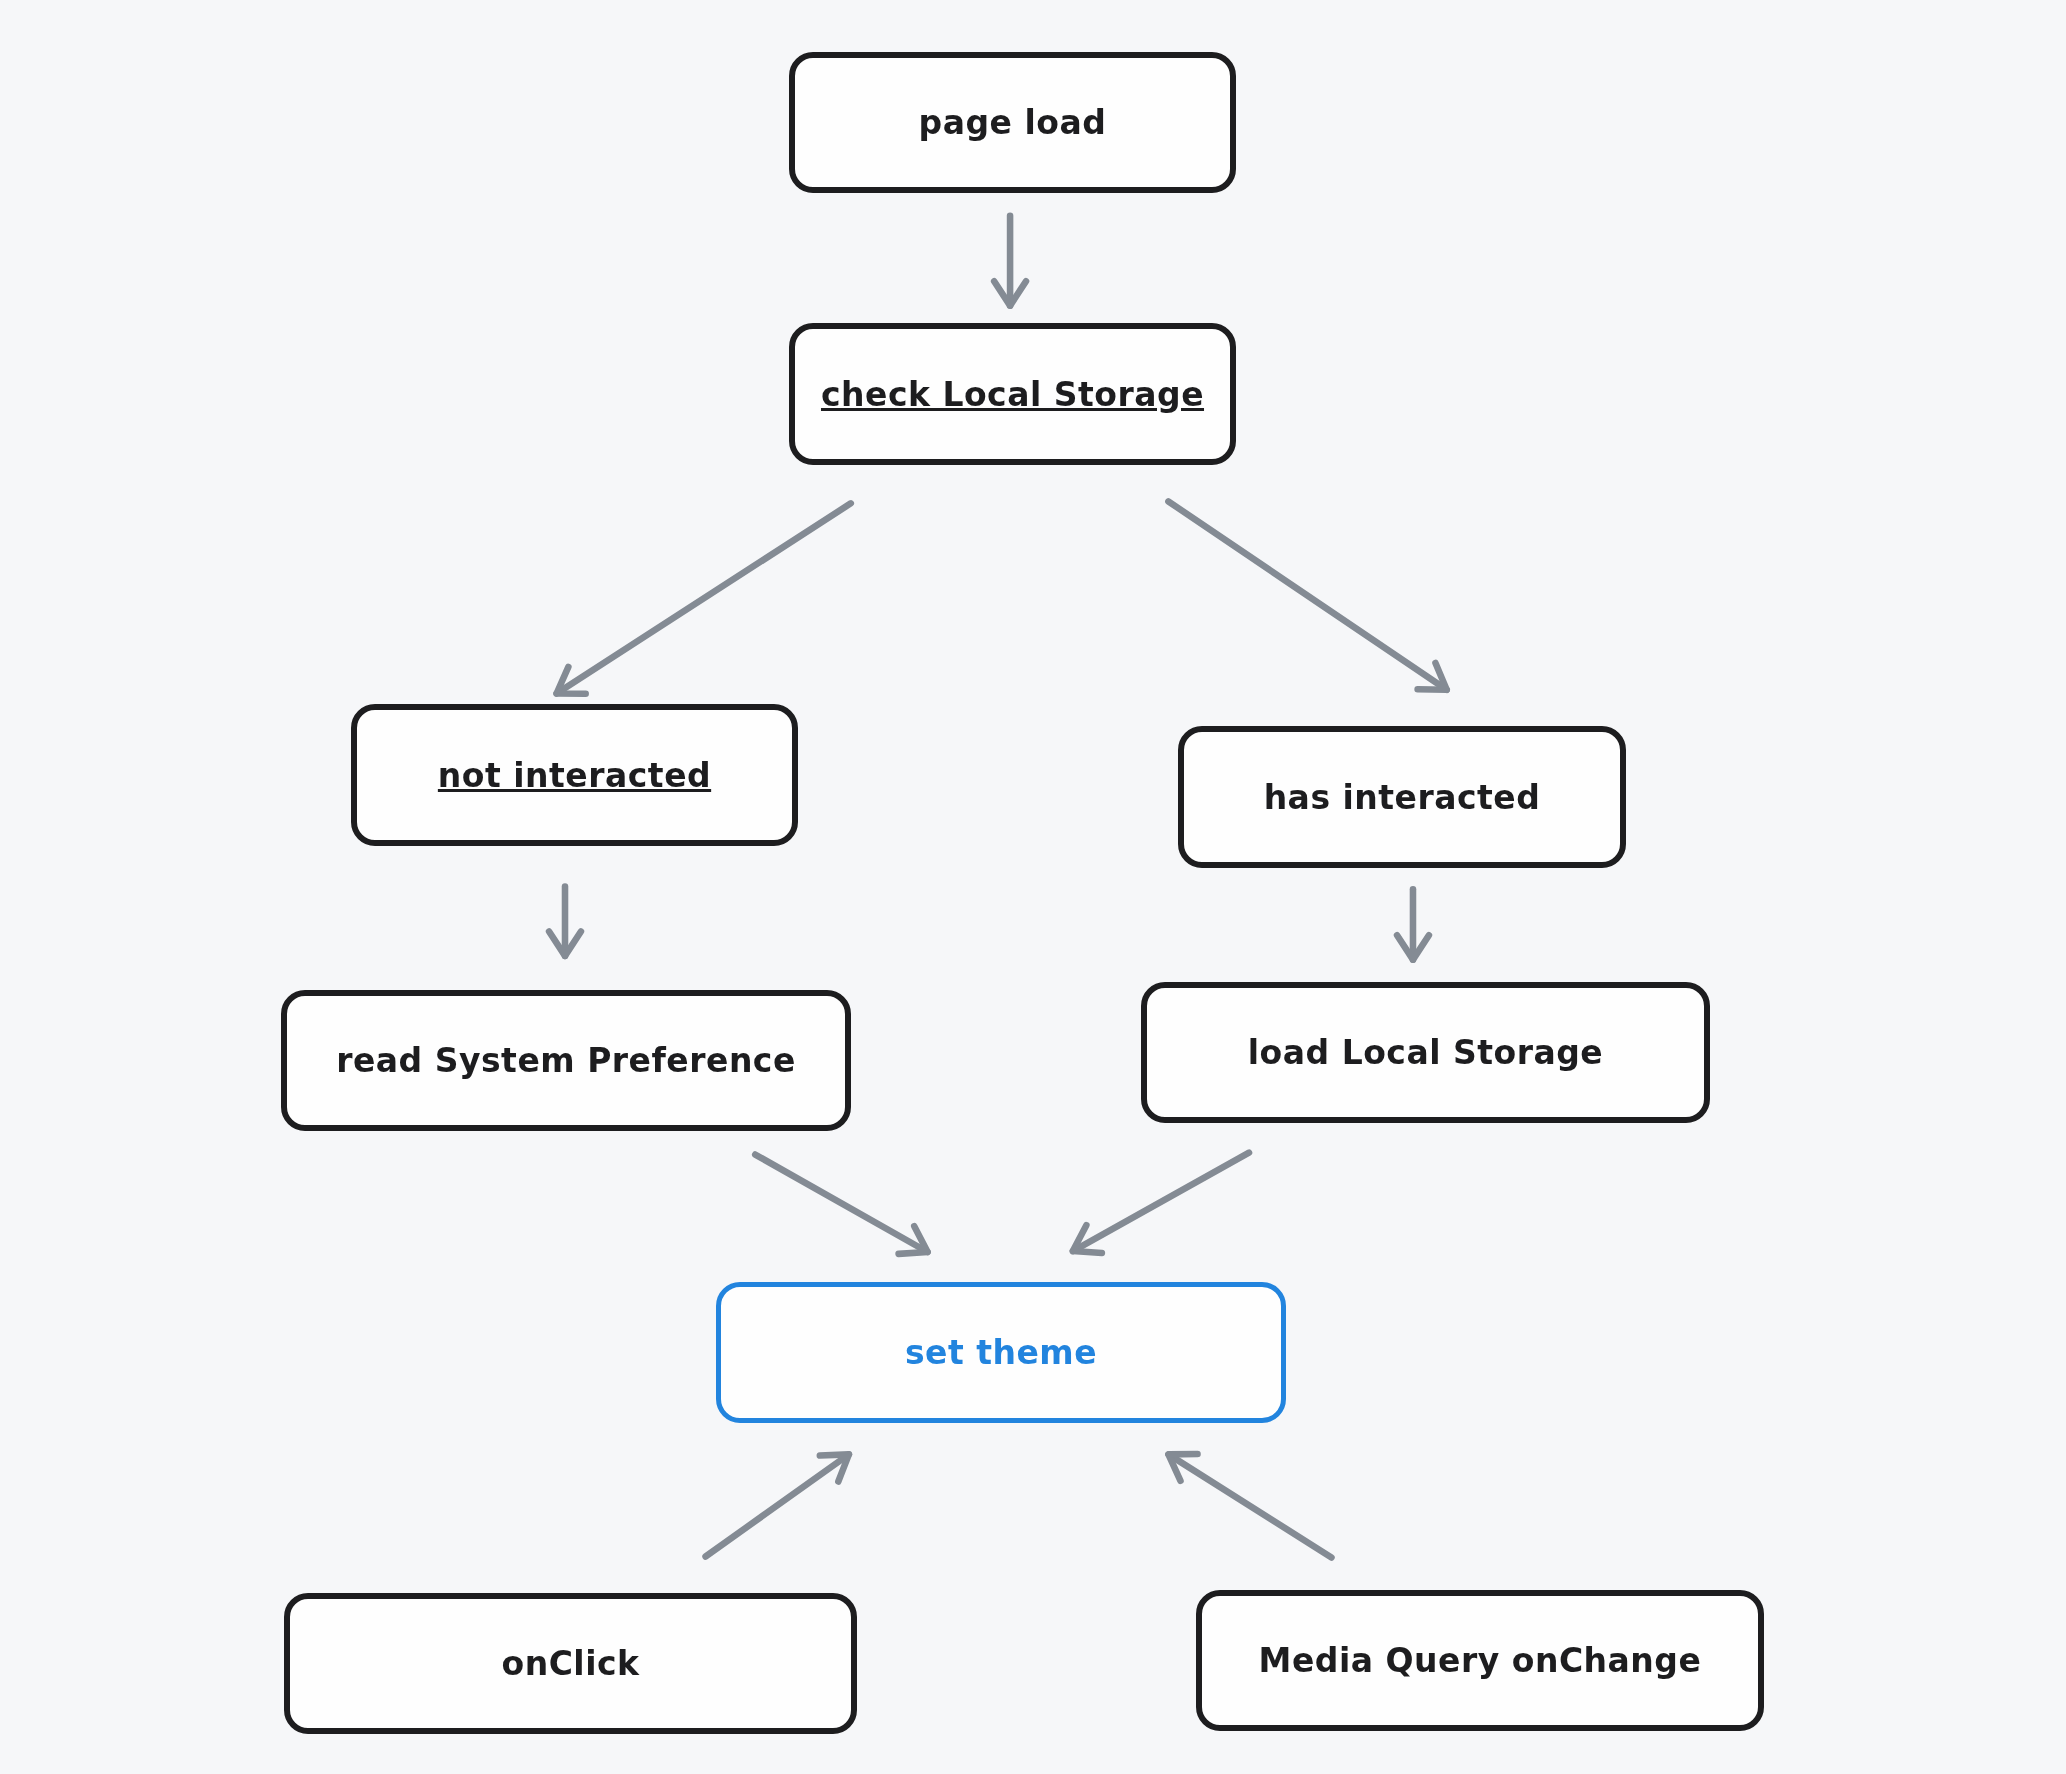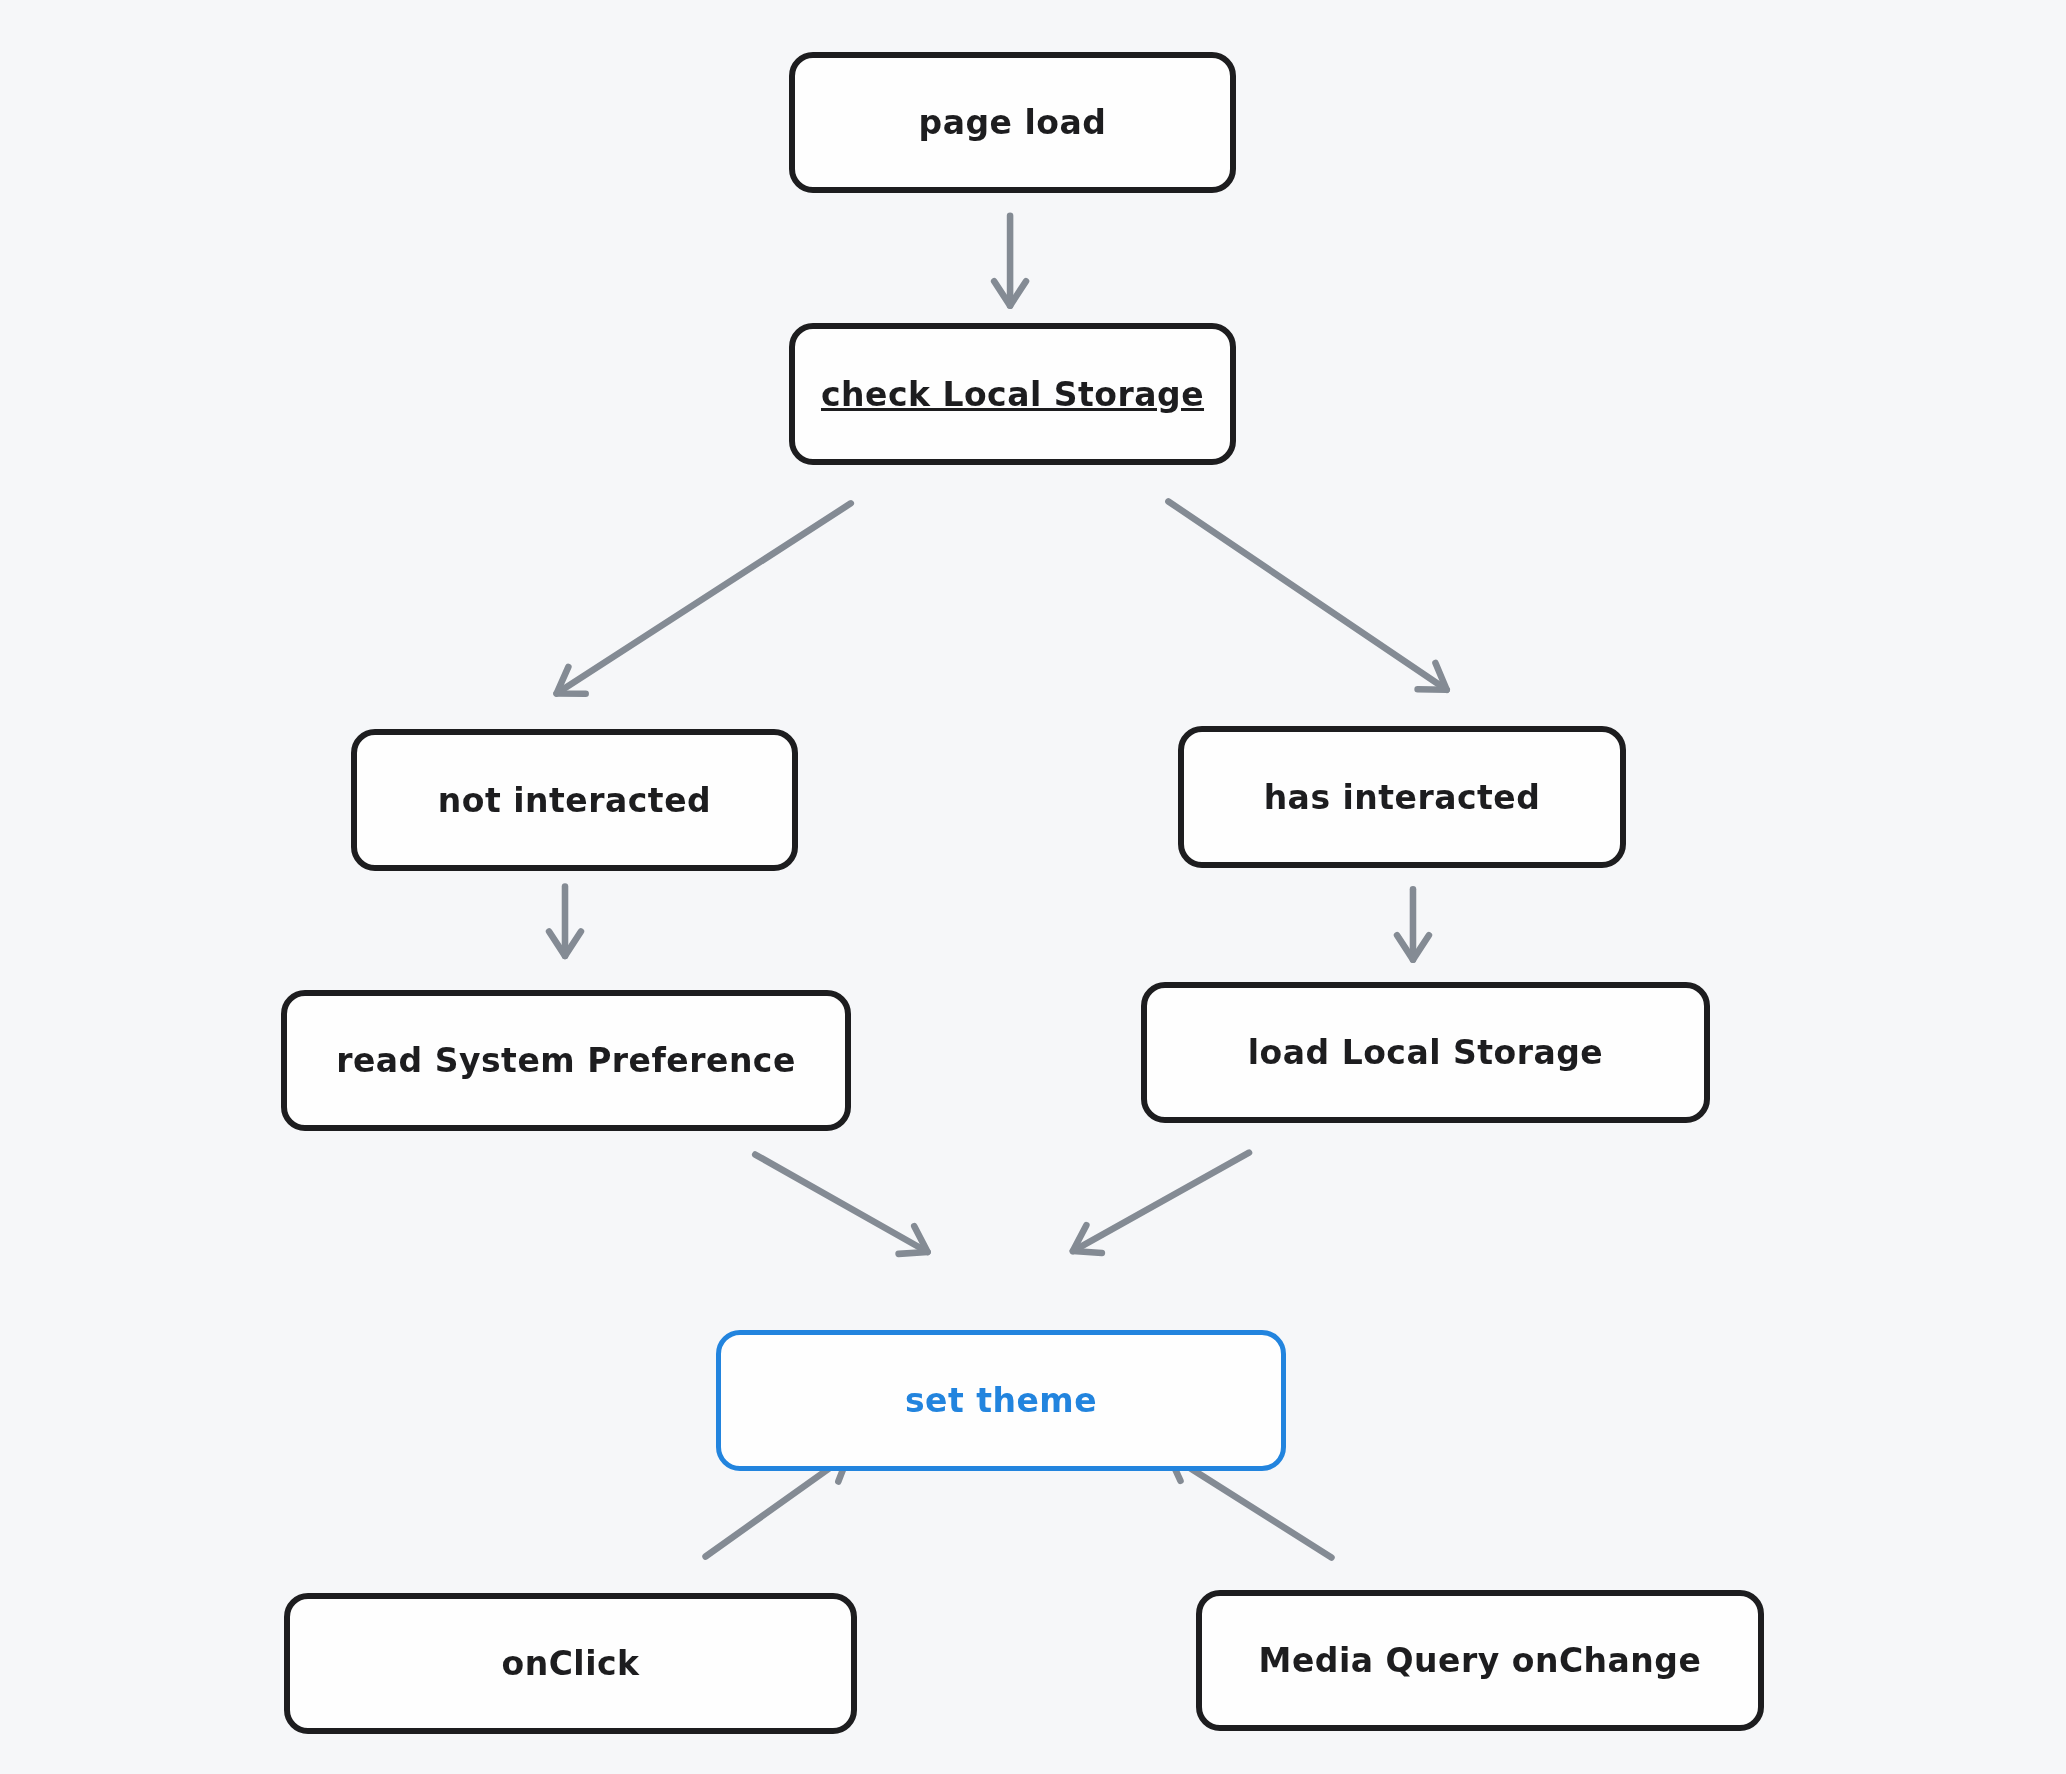--- a/index.html
+++ b/index.html
@@ -43,26 +43,25 @@
     color:var(--node_stroke);
     font-size:33px;
     font-weight:700;
     letter-spacing:0.5px;
     text-align:center;
   }
   .node.accent{
     border-color:var(--accent);
     border-width:5.6px;
     color:var(--accent);
-    margin-top:48px;
   }
   
   #n-page-load              {left:789px;  top:52px;   width:447px; height:141px;}
   #n-check-local-storage    {left:789px;  top:323px;  width:447px; height:142px;text-decoration:underline;}
-  #n-not-interacted         {left:351px;  top:729px;  width:447px; height:142px;}
+  #n-not-interacted         {left:351px;  top:704px;  width:447px; height:142px;text-decoration:underline;}
   #n-has-interacted         {left:1178px; top:726px;  width:448px; height:142px;}
   #n-read-system-preference {left:281px;  top:990px; width:570px; height:141px;}
   #n-read-local-storage     {left:1141px; top:982px; width:569px; height:141px;}
   #n-set-theme              {left:716px;  top:1282px; width:570px; height:141px;}
   #n-onclick                {left:284px;  top:1593px; width:573px; height:141px;}
   #n-media-query-onchange   {left:1196px; top:1590px; width:568px; height:141px;}
 </style>
 </head>
 <body>
 

